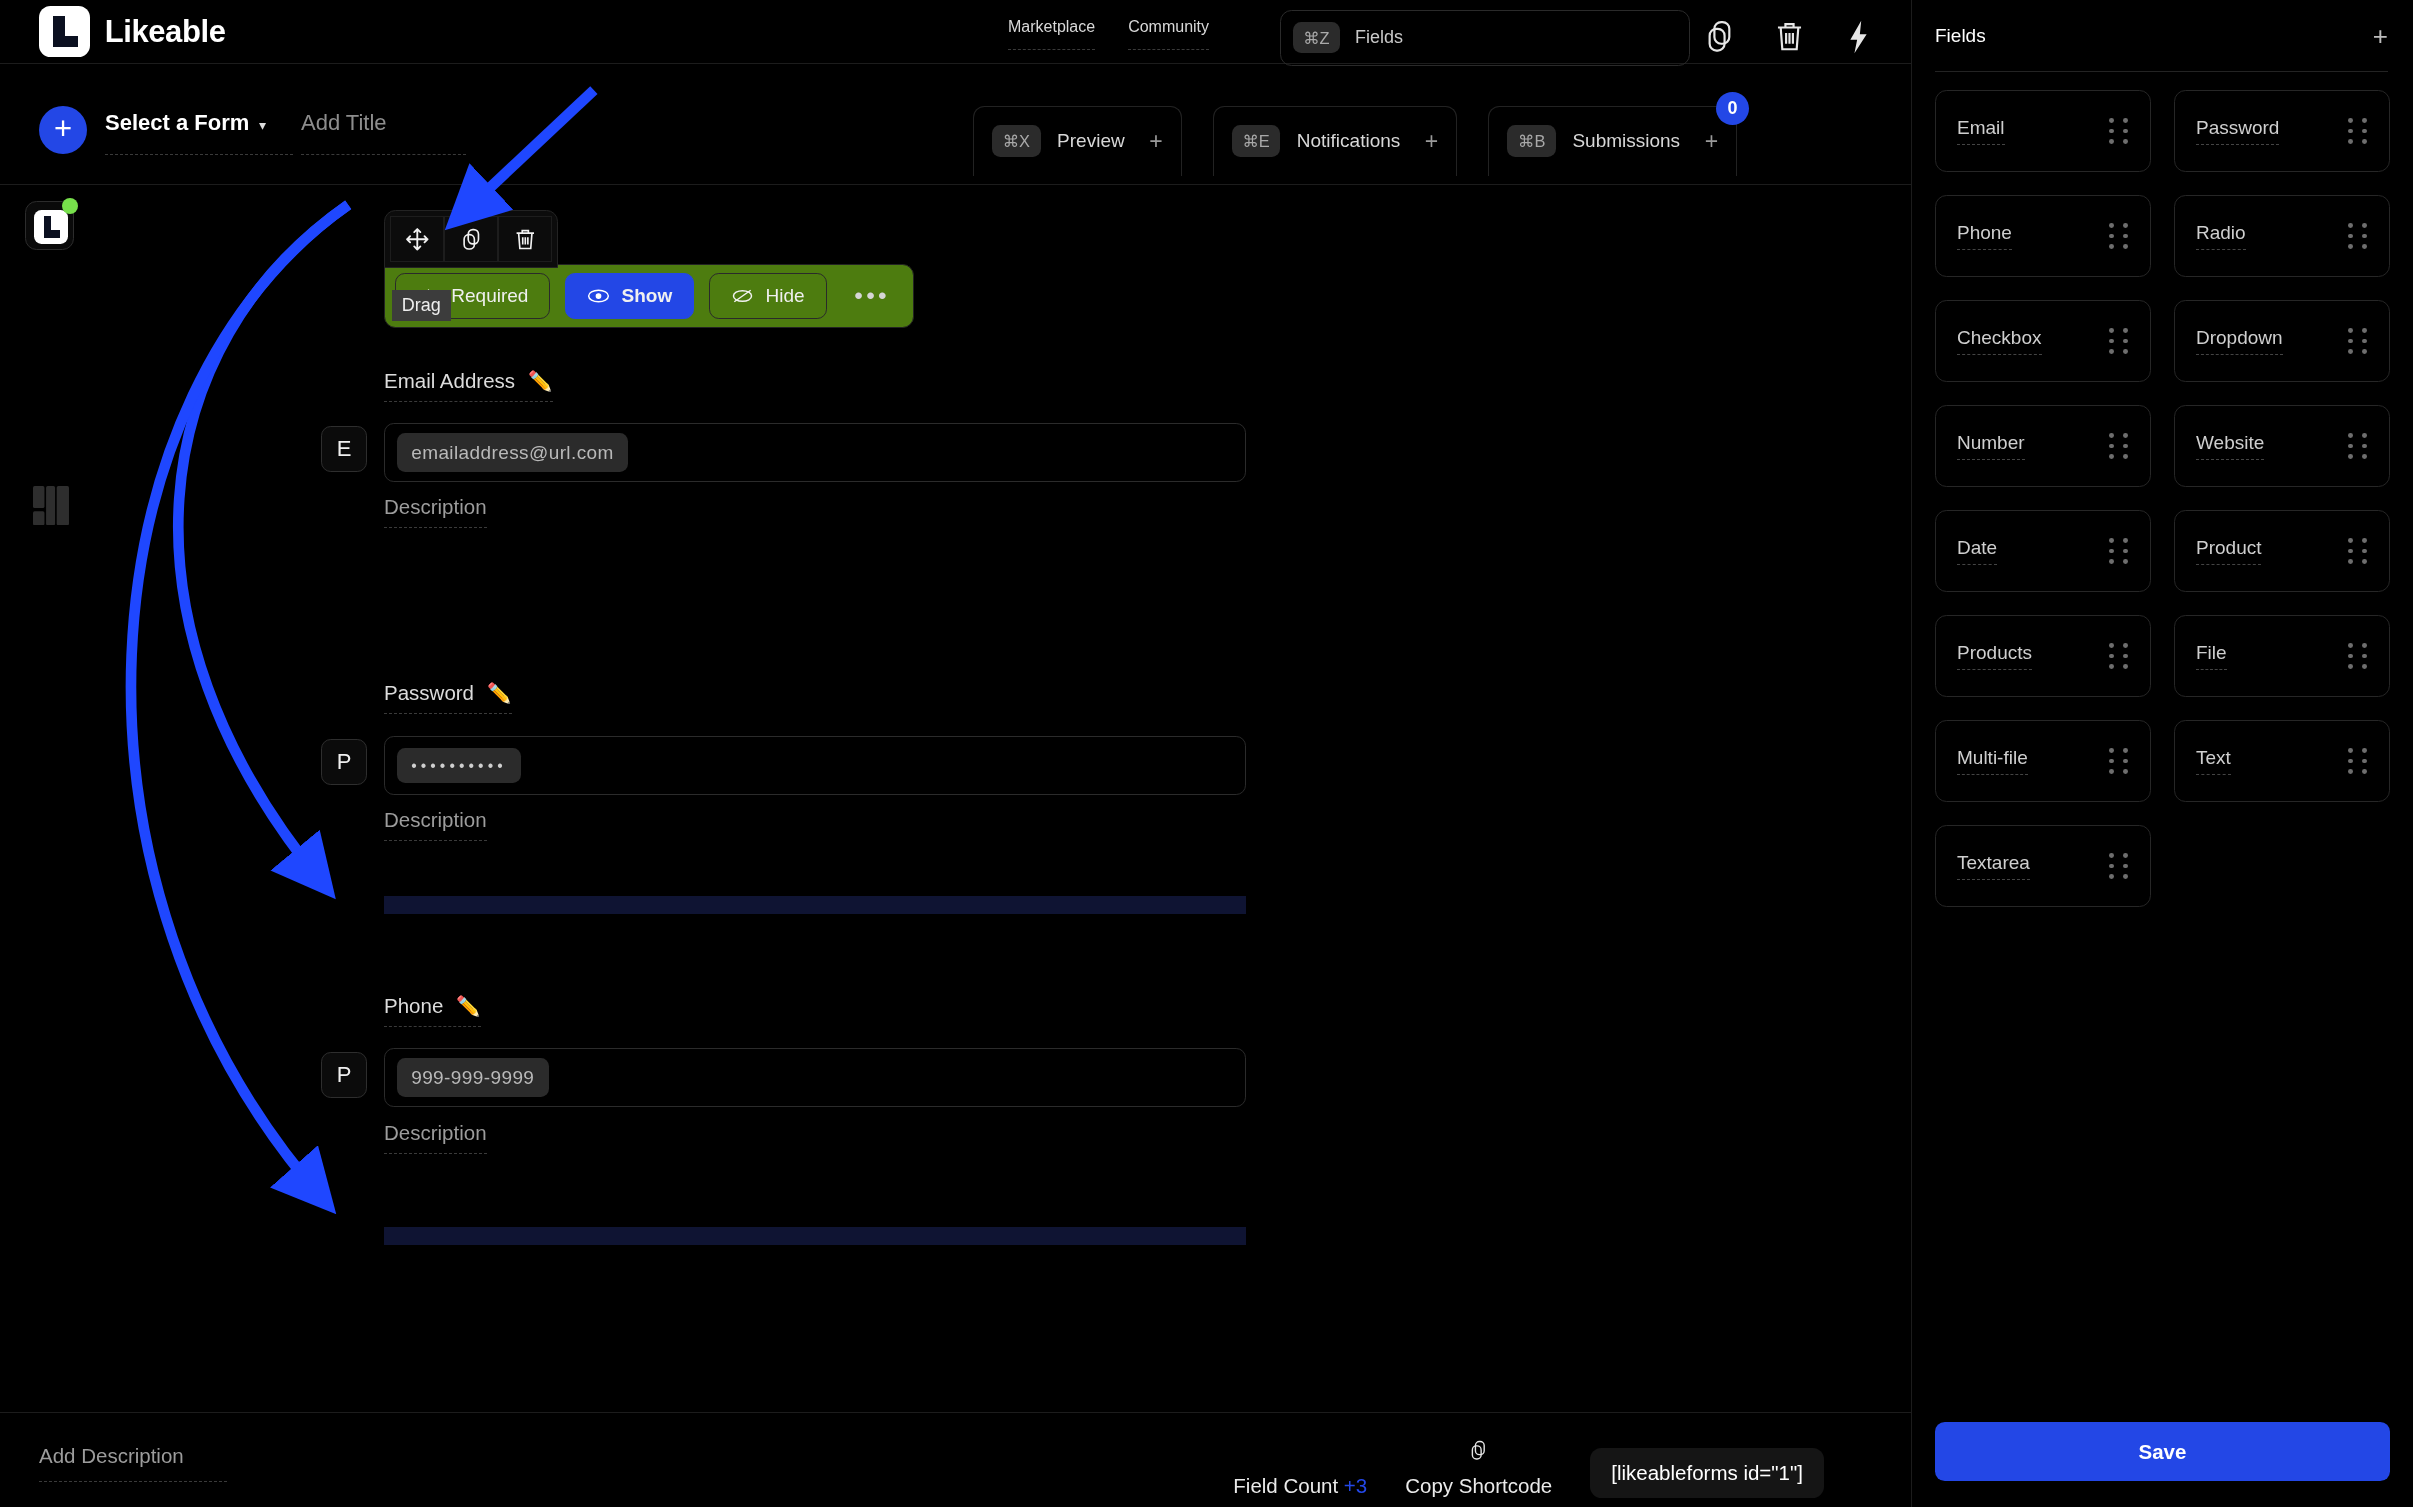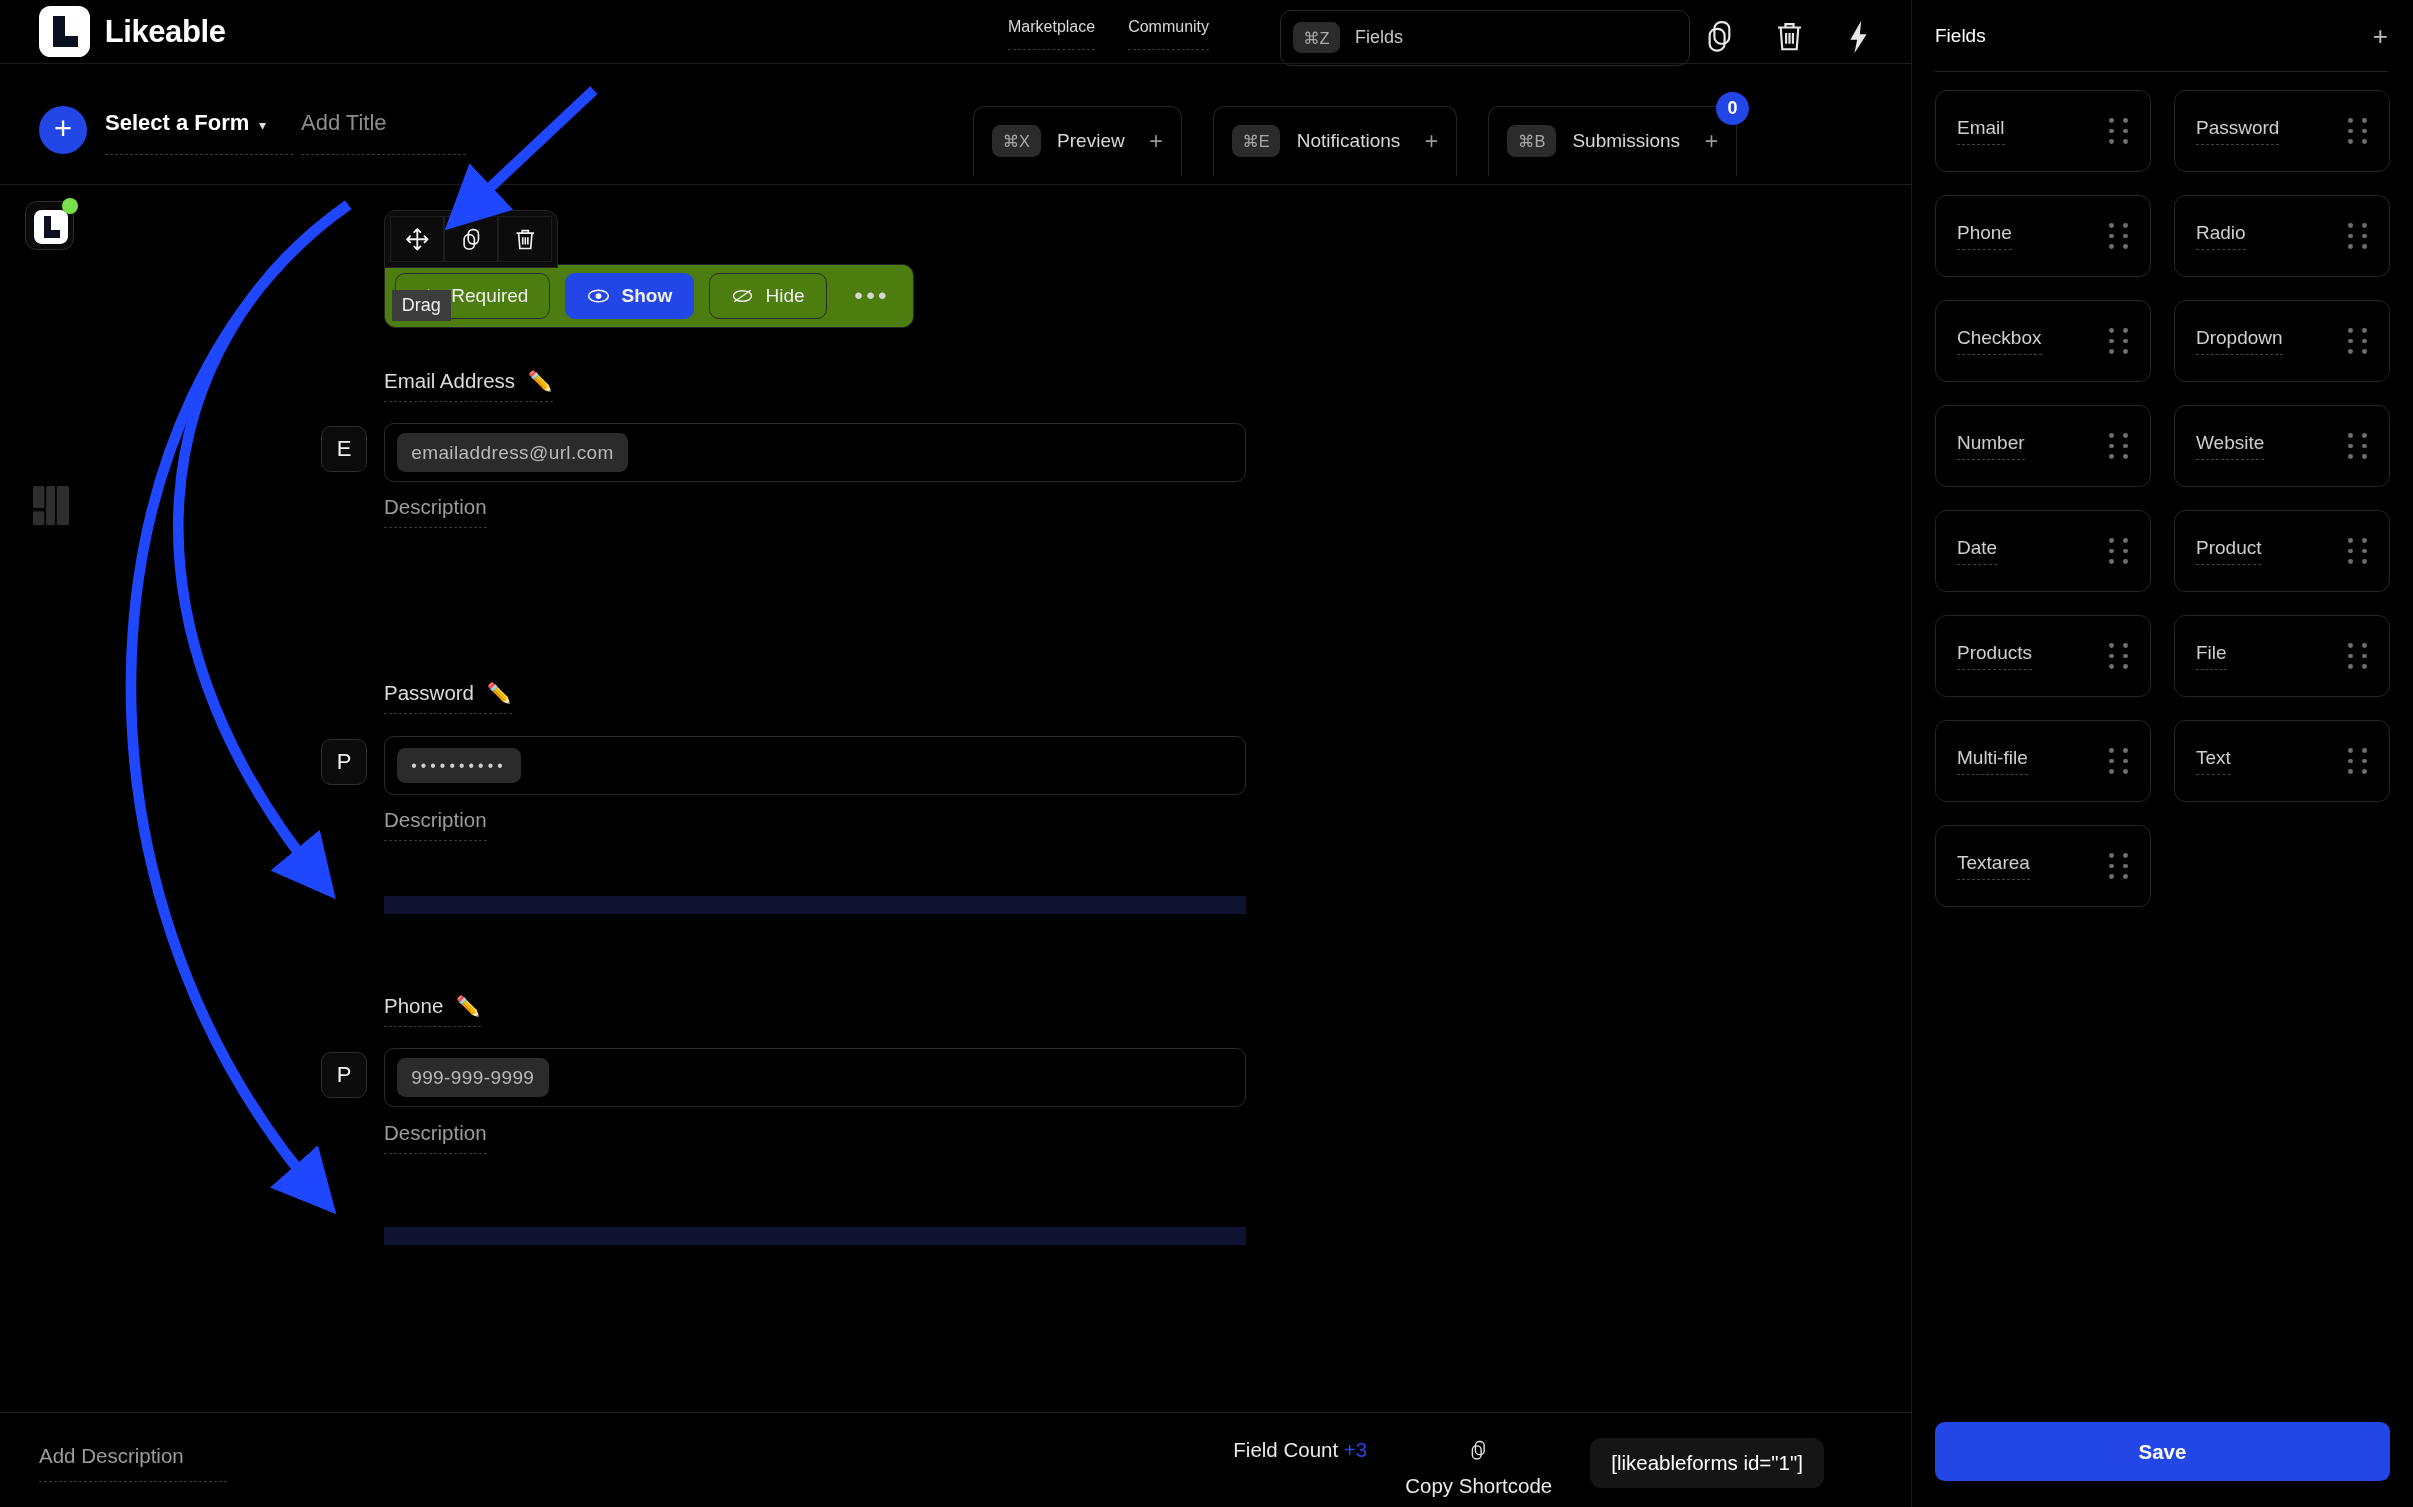--- a/index.html
+++ b/index.html
@@ -220,21 +220,21 @@
     position: absolute; left: 0; bottom: 0; width: 1911px; height: 95px;
     border-top: 0.8px solid #1c1c1c; display: flex; align-items: center;
   }
   .add-desc {
     position: absolute; left: 39px; top: 31px; width: 188px;
     border-bottom: 1.6px dashed #3a3a3a; padding-bottom: 13px;
     font-size: 20.5px; color: #9c9c9c; cursor: text;
   }
   .bb-right {
     position: absolute; right: 87px; top: 24.6px;
-    display: flex; align-items: flex-start; gap: 38px;
+    display: flex; align-items: flex-end; gap: 38px;
   }
   .fcount { font-size: 20.5px; color: #eaeaea; white-space: nowrap; }
   .fcount b { color: #2347e6; font-weight: 400; }
   .copysc { display: flex; align-items: center; gap: 11.5px; font-size: 20.5px; color: #eaeaea; cursor: pointer; flex-direction: column; }
   .copysc svg { width: 21px; height: 24.6px; }
   .shortcode {
     background: #151515; border-radius: 11.5px; padding: 13px 21px;
     font-size: 20.5px; color: #fff; white-space: nowrap;
   }
 

